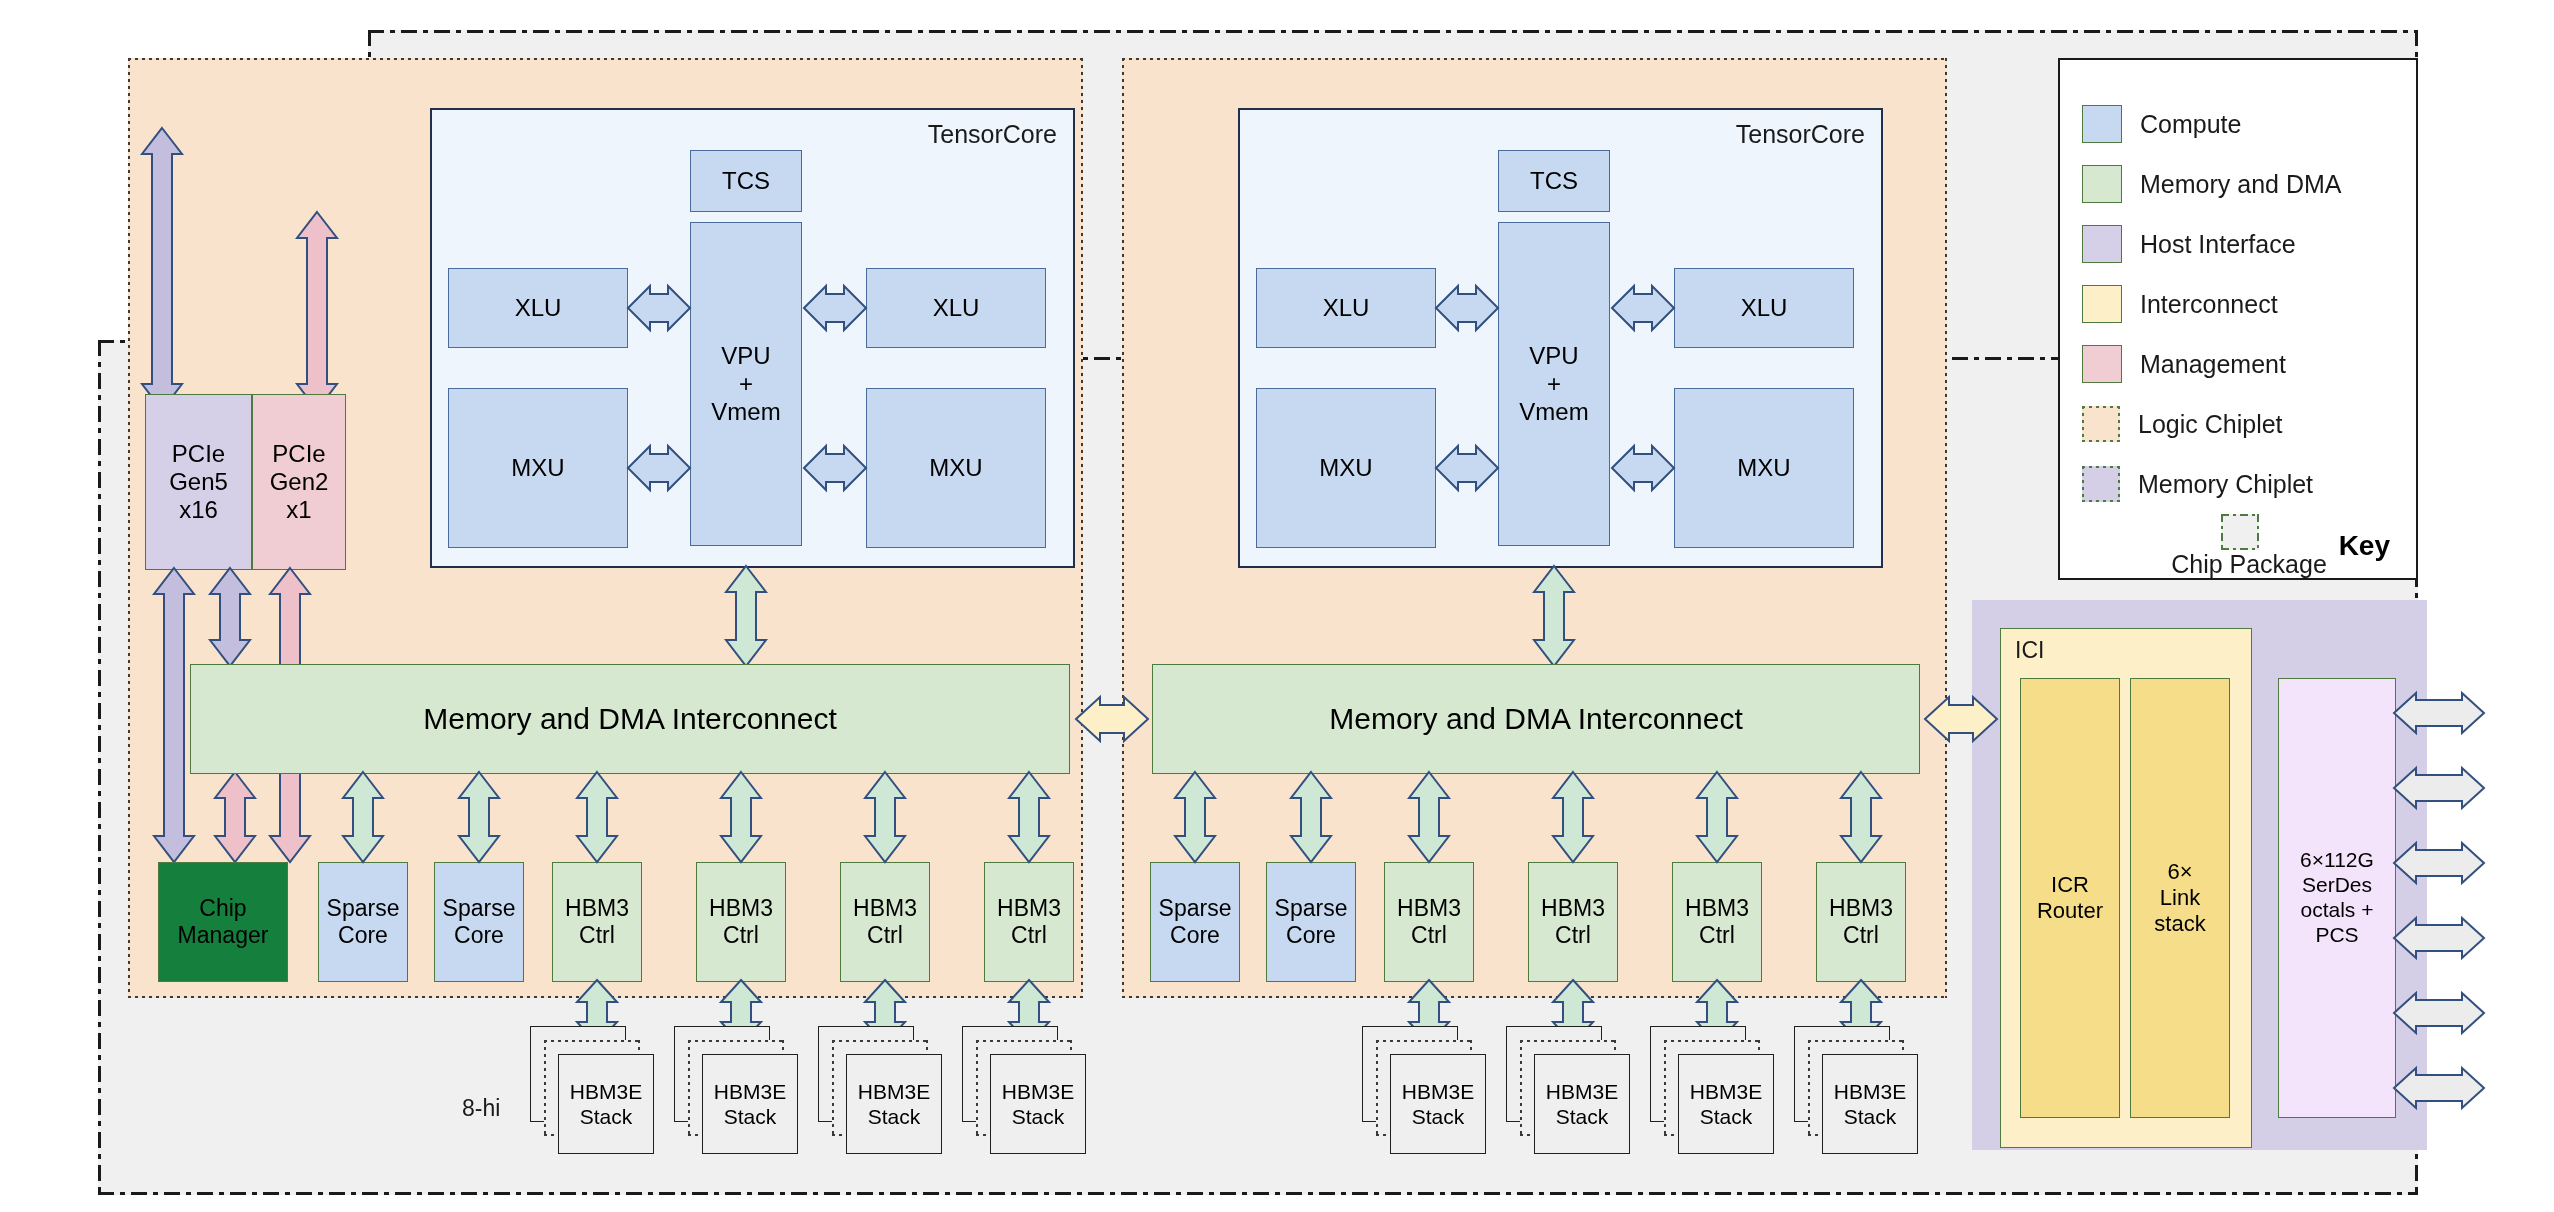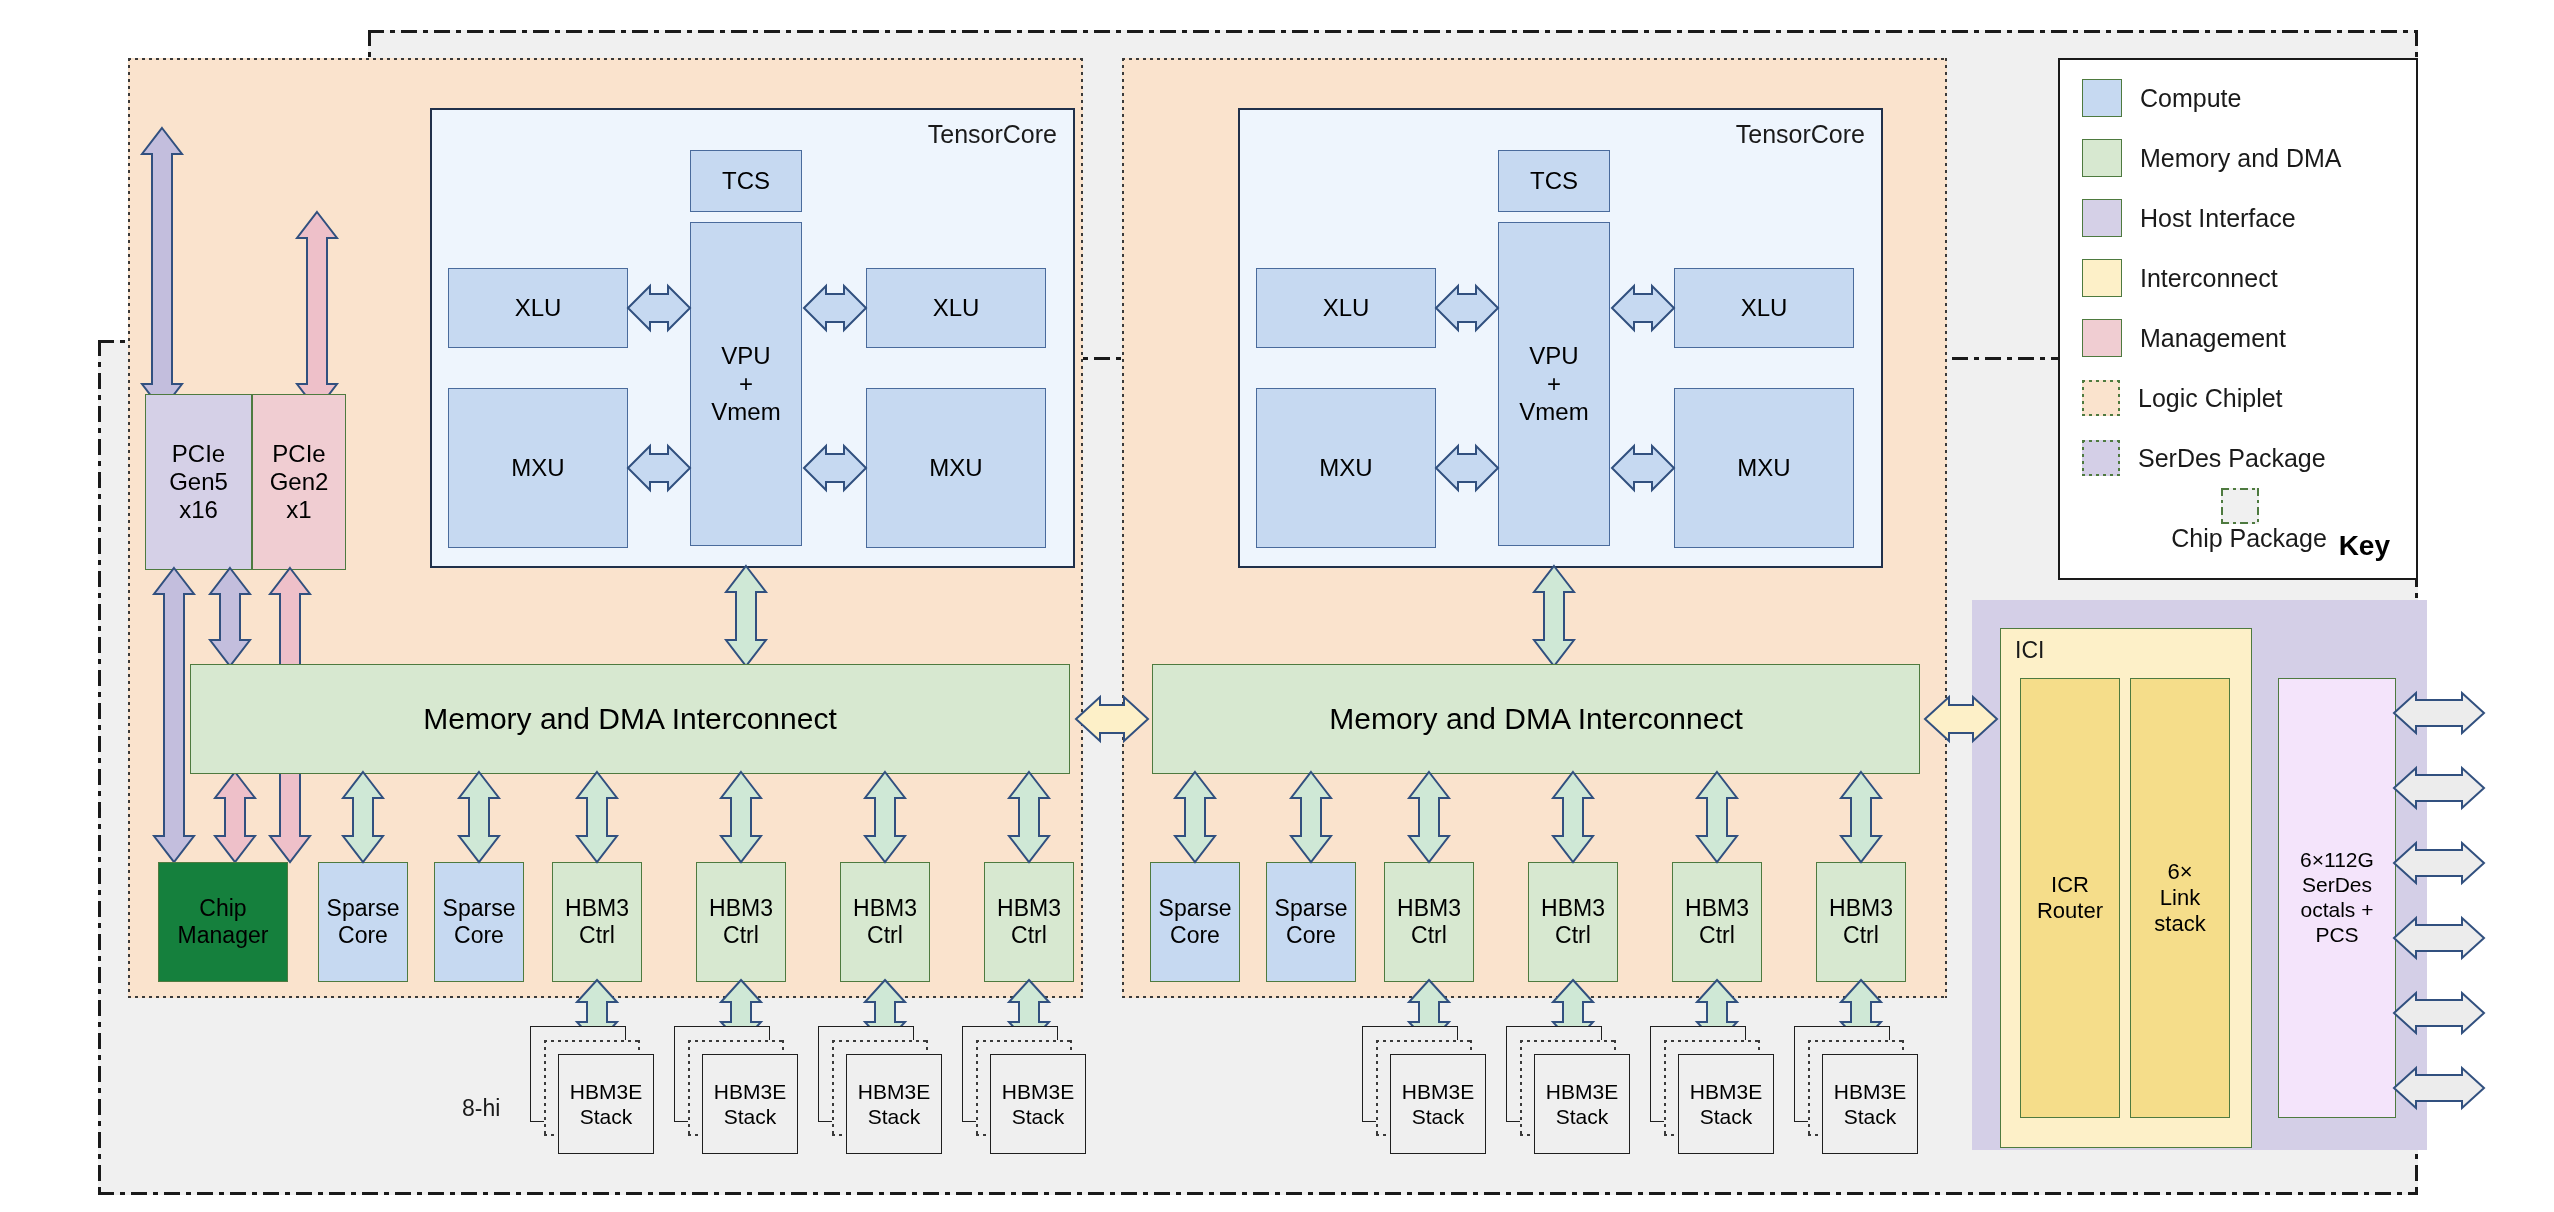--- a/index.html
+++ b/index.html
@@ -491,21 +491,21 @@
   <svg class="arrow" style="left:2394px;top:917px;width:90px;height:42px;">
     <polygon points="0,21 22,1 22,8 68,8 68,1 90,21 68,41 68,34 22,34 22,41" fill="#ececec" stroke="#31507f" stroke-width="2"></polygon>
   </svg>
   <svg class="arrow" style="left:2394px;top:992px;width:90px;height:42px;">
     <polygon points="0,21 22,1 22,8 68,8 68,1 90,21 68,41 68,34 22,34 22,41" fill="#ececec" stroke="#31507f" stroke-width="2"></polygon>
   </svg>
   <svg class="arrow" style="left:2394px;top:1067px;width:90px;height:42px;">
     <polygon points="0,21 22,1 22,8 68,8 68,1 90,21 68,41 68,34 22,34 22,41" fill="#ececec" stroke="#31507f" stroke-width="2"></polygon>
   </svg>
 
-  <div class="abs key-box" style="left:2058px;top:58px;width:360px;height:522px;padding:8px 0 0 22px;">
+  <div class="abs key-box" style="left:2058px;top:58px;width:360px;height:522px;padding:34px 0 0 22px;">
     <div class="key-row" style="height:60px;">
       <span class="key-swatch" style="background:#c6d9f1;"></span>
       <span class="key-label">Compute</span>
     </div>
     <div class="key-row" style="height:60px;">
       <span class="key-swatch" style="background:#d7e8d0;"></span>
       <span class="key-label">Memory and DMA</span>
     </div>
     <div class="key-row" style="height:60px;">
       <span class="key-swatch" style="background:#d5d0e7;"></span>
@@ -518,21 +518,21 @@
     <div class="key-row" style="height:60px;">
       <span class="key-swatch" style="background:#f0cdd2;"></span>
       <span class="key-label">Management</span>
     </div>
     <div class="key-row" style="height:60px;">
       <span class="key-swatch dotted" style="background-color:#fae3cd;"></span>
       <span class="key-label">Logic Chiplet</span>
     </div>
     <div class="key-row" style="height:60px;">
       <span class="key-swatch dotted" style="background-color:#d4cfe7;"></span>
-      <span class="key-label">SerDes Package</span>
+      <span class="key-label">Memory Chiplet</span>
     </div>
     <div class="key-row" style="height:60px;flex-direction:column;">
       <span class="key-swatch dashdot" style="background-color:#f0f0f0;"></span>
       <span class="key-label">Chip Package</span>
     </div>
     <span class="key-title">Key</span>
   </div>
 
 </div>
 

